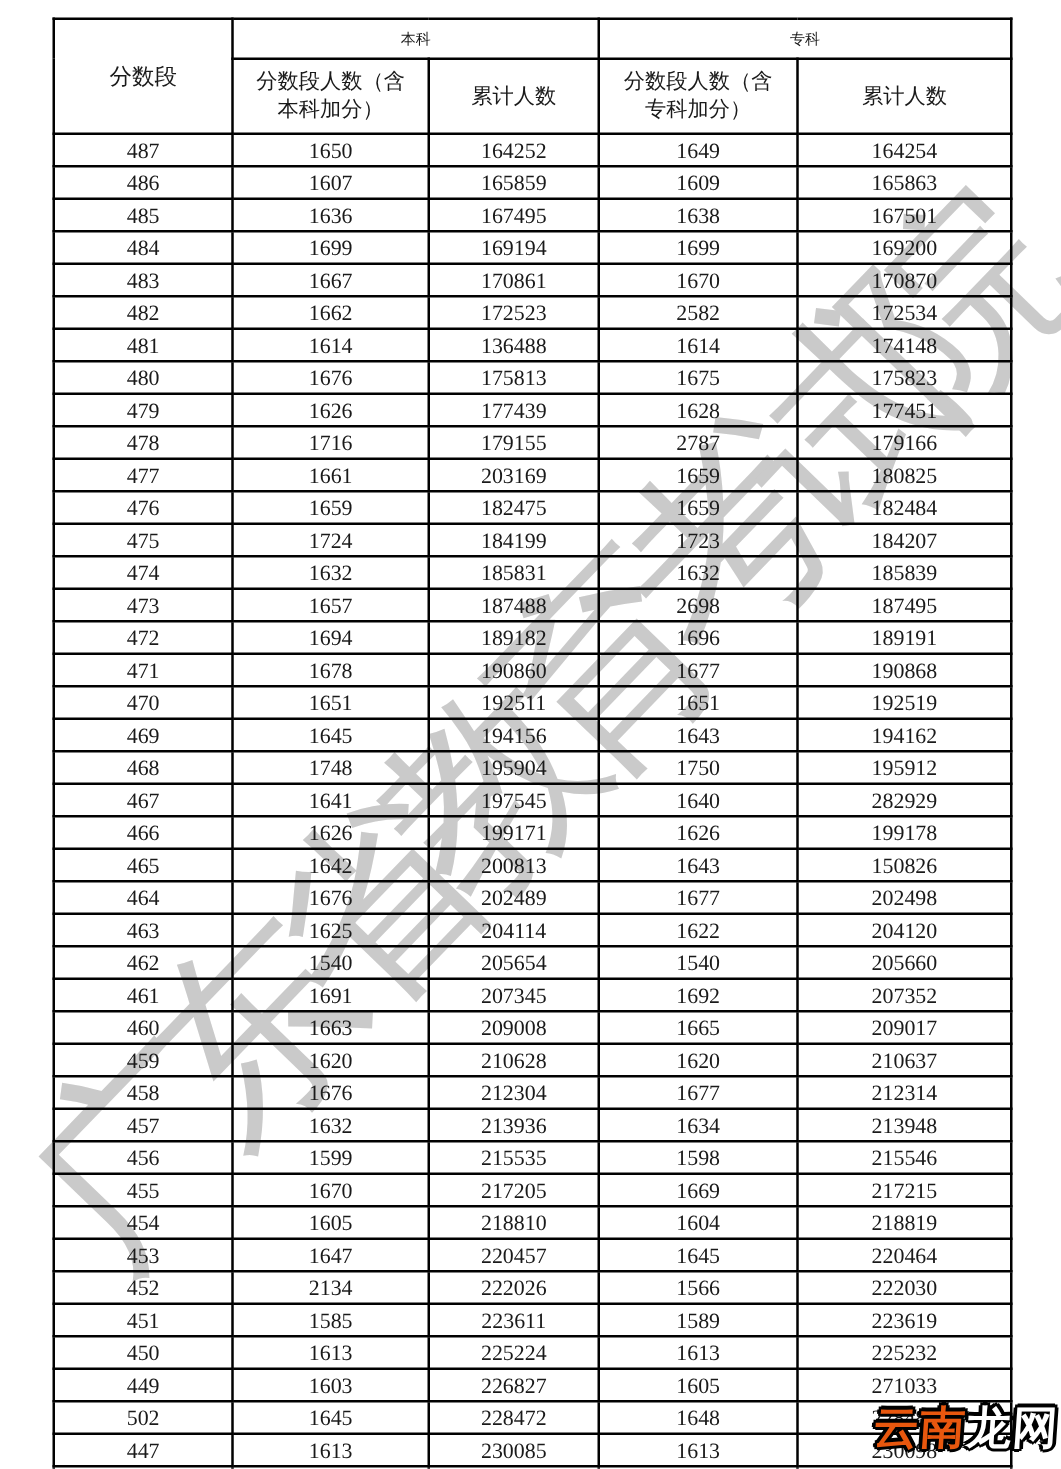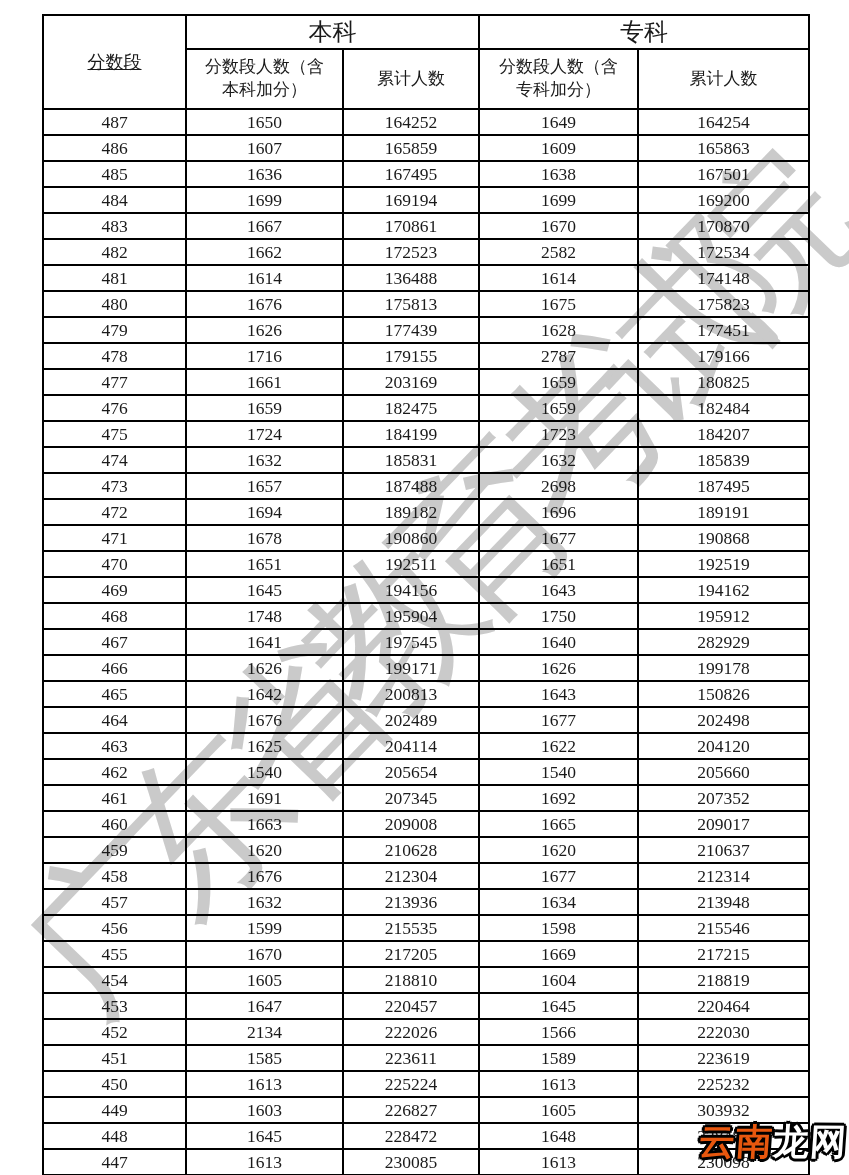--- a/index.html
+++ b/index.html
@@ -42,28 +42,27 @@
   table.score-table td {
     border: 2px solid #000000;
     text-align: center;
     vertical-align: middle;
     padding: 0;
     color: #1a1a1a;
     background: transparent;
   }
   th.group-header {
     height: 30px;
-    font-size: 24px;
+    font-size: 12px;
     font-weight: normal;
     font-family: Liberation Serif, serif;
   }
   th.corner-header {
     font-size: 18px;
     font-weight: normal;
-    text-decoration: underline;
   }
   th.sub-header {
     height: 58px;
     font-size: 17px;
     font-weight: normal;
     line-height: 1.35;
     white-space: pre-line;
   }
   td.cell {
     height: 24px;
@@ -390,24 +389,24 @@
         <td class="cell">1613</td>
         <td class="cell">225224</td>
         <td class="cell">1613</td>
         <td class="cell">225232</td>
       </tr>
       <tr>
         <td class="cell">449</td>
         <td class="cell">1603</td>
         <td class="cell">226827</td>
         <td class="cell">1605</td>
-        <td class="cell">303932</td>
-      </tr>
-      <tr>
-        <td class="cell">448</td>
+        <td class="cell">271033</td>
+      </tr>
+      <tr>
+        <td class="cell">502</td>
         <td class="cell">1645</td>
         <td class="cell">228472</td>
         <td class="cell">1648</td>
         <td class="cell">228485</td>
       </tr>
       <tr>
         <td class="cell">447</td>
         <td class="cell">1613</td>
         <td class="cell">230085</td>
         <td class="cell">1613</td>

